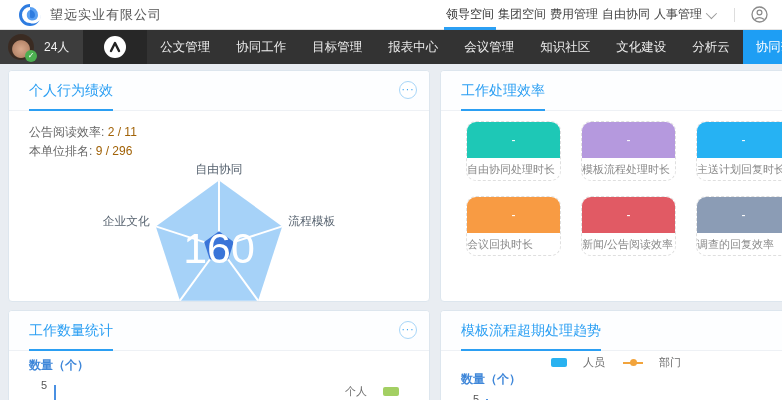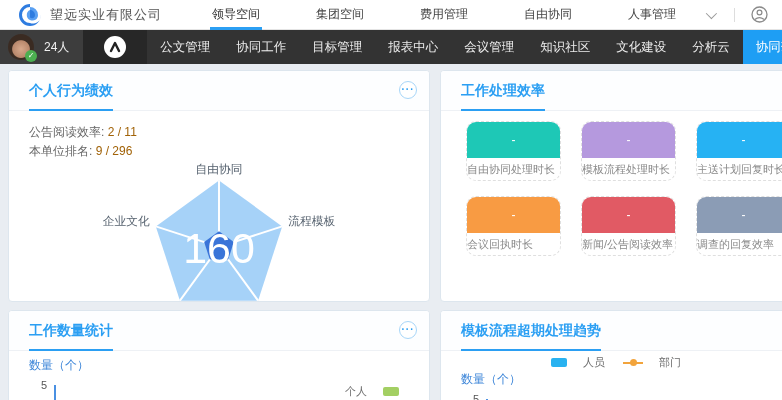--- a/index.html
+++ b/index.html
@@ -4,21 +4,21 @@
 <style>
   * { margin:0; padding:0; box-sizing:border-box; }
   html,body { width:782px; height:400px; overflow:hidden; }
   body { font-family:"Liberation Sans","DejaVu Sans",sans-serif; background:#e9edf2; position:relative; font-size:12px; color:#444; }
 
   
   .topbar { height:30px; background:#fff; border-bottom:1px solid #e4e4e4; display:flex; align-items:center; padding:0 14px 0 18px; position:relative; z-index:3; }
   .logo { width:24px; height:24px; flex:0 0 auto; }
   .company { font-size:13px; color:#555; margin-left:8px; letter-spacing:1px; }
   .tb-spacer { flex:1; }
-  .tb-item { height:30px; display:flex; align-items:center; padding:0 0; margin:0 28px; color:#444; cursor:pointer; position:relative; }
+  .tb-item { height:30px; display:flex; align-items:center; padding:0 0; margin:0 2px; color:#444; cursor:pointer; position:relative; }
   .tb-item.active { color:#333; }
   .tb-item.active::after { content:""; position:absolute; left:-2px; right:-2px; bottom:0; height:3px; background:#2b9ff3; }
   .tb-caret { width:8px; height:8px; border-right:1.5px solid #999; border-bottom:1.5px solid #999; transform:rotate(45deg) translateY(-2px); margin:0 10px 0 2px; cursor:pointer; }
   .tb-divider { width:1px; height:14px; background:#ddd; margin:0 10px; }
   .tb-usericon { margin-left:6px; cursor:pointer; display:flex; }
 
   
   .navbar { height:34px; background:#333; display:flex; align-items:stretch; color:#e6e6e6; position:relative; z-index:2; }
   .nav-seg1 { background:#3d3d3d; display:flex; align-items:center; padding:0 14px 0 8px; }
   .avatar { width:26px; height:26px; border-radius:50%; position:relative; background:radial-gradient(circle at 50% 58%, #d8a98c 0%, #b9886c 42%, #3a2b22 47%); flex:0 0 auto; }
@@ -30,40 +30,40 @@
   .nav-item { display:flex; align-items:center; padding:0 13px; font-size:12.5px; color:#ececec; cursor:pointer; white-space:nowrap; }
   .nav-item.active { background:#1e9ef4; color:#fff; }
 
   
   .panel { position:absolute; background:#fff; border:1px solid #dde6ee; border-radius:4px; overflow:hidden; }
   #panel-personal   { left:8px;  top:70px;  width:422px; height:232px; }
   #panel-efficiency { left:440px; top:70px; width:352px; height:232px; }
   #panel-workcount  { left:8px;  top:310px; width:422px; height:160px; }
   #panel-trend      { left:440px; top:310px; width:352px; height:160px; }
 
-  .panel-header { position:relative; padding:11px 8px 0 20px; border-bottom:1px solid #eef1f5; background:#fdfeff;font-weight:bold; }
+  .panel-header { position:relative; padding:11px 8px 0 20px; border-bottom:1px solid #eef1f5; background:#fdfeff; }
   .panel-title { display:inline-block; font-size:14px; color:#2b9ff3; padding-bottom:9px; border-bottom:2px solid #2b9ff3; margin-bottom:-1px; }
   .more-btn { position:absolute; right:12px; top:10px; width:18px; height:18px; border:1px solid #a8d6f8; border-radius:50%; color:#2b9ff3; font-size:10px; line-height:15px; text-align:center; letter-spacing:1px; cursor:pointer; background:#fff; }
 
   
   .ranks { padding:12px 0 0 20px; line-height:19px; font-size:12px; color:#666; }
   .rank-val { color:#a16207; }
   .radar-wrap { display:flex; justify-content:center; margin-top:-2px; }
   .radar-label { font-size:12px; fill:#55616e; }
   .radar-score { font-size:44px; fill:#ffffff; font-weight:500; }
 
   
   .cards { display:grid; grid-template-columns:repeat(3, 95px); gap:15px 20px; padding:10px 0 0 25px; }
   .card { border:1px dashed #dfdfdf; border-radius:10px; overflow:hidden; background:#fff; cursor:pointer; }
   .card-top { height:36px; display:flex; align-items:center; justify-content:center; color:#fff; font-size:12px; }
   .card-label { height:22px; line-height:22px; text-align:left; font-size:11px; color:#8a8a8a; white-space:nowrap; }
 
   
   .chart-body { position:relative; padding:6px 16px 0 14px; }
-  .ylabel { font-size:12px; color:#3f87d9; margin-left:6px; }
+  .ylabel { font-size:12px; color:#3f87d9; margin-left:6px;font-weight:bold; }
   .plot { position:relative; margin-top:3px; height:110px; }
   .yaxis { position:absolute; left:31px; top:8px; bottom:0; width:2px; background:#4a90e2; }
   .ytick { position:absolute; width:24px; text-align:right; font-size:11px; color:#555; left:0; }
   .plot-area { position:absolute; left:33px; right:4px; top:8px; bottom:0;
                background:repeating-linear-gradient(180deg,#ffffff 0 16px,#f1f1f1 16px 44px,#ffffff 44px 56px); }
   .legend-stack { position:absolute; right:14px; top:6px; text-align:right; font-size:11px; color:#6d6d6d; line-height:17px; }
   .legend-row { display:flex; align-items:center; justify-content:flex-end; gap:16px; cursor:pointer; }
   .legend-center { position:absolute; left:0; right:0; top:4px; display:flex; justify-content:center; gap:18px; font-size:11px; color:#6d6d6d; }
   .sw-rect { width:16px; height:9px; border-radius:2px; display:inline-block; }
   .sw-linedot { width:20px; height:9px; position:relative; display:inline-block; }

